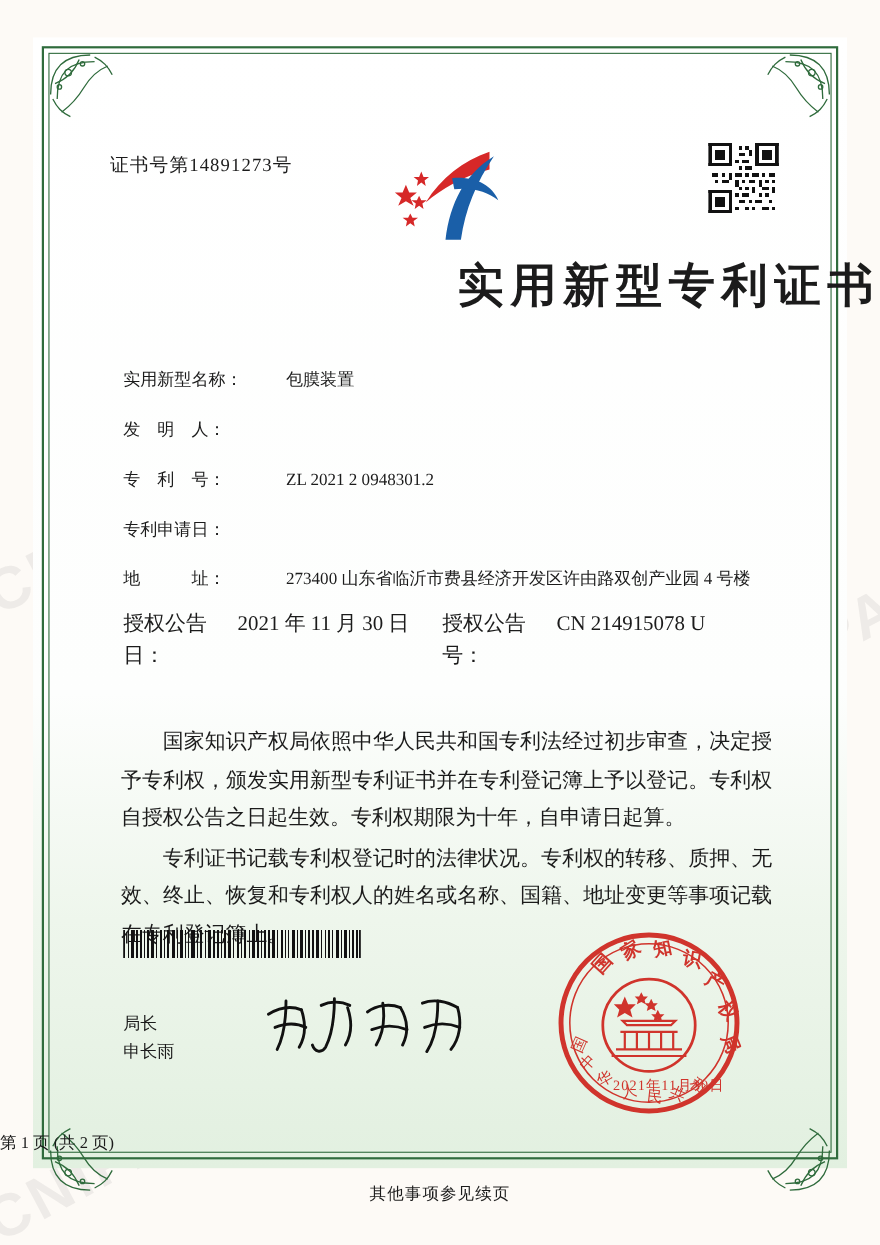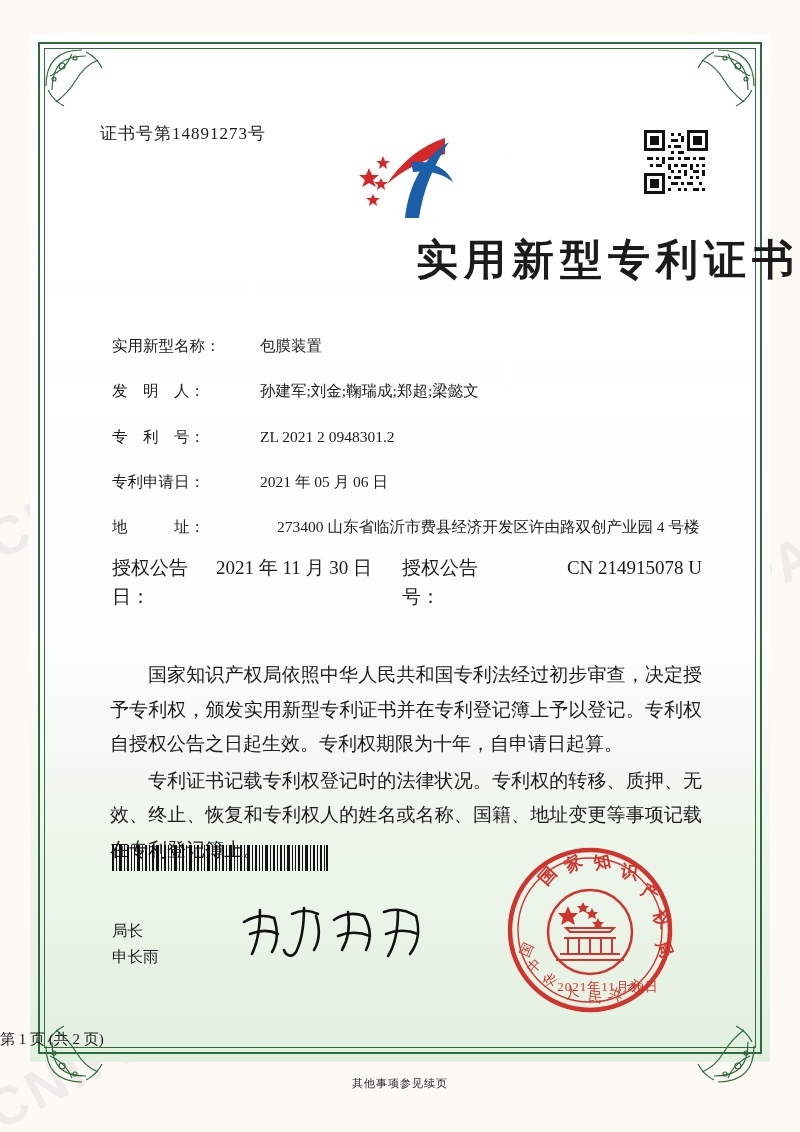--- a/index.html
+++ b/index.html
@@ -54,21 +54,21 @@
     color:#2f6b3c;
   }
   .corner svg{width:100%;height:100%;display:block;}
   .c-tl{left:42px;top:46px;}
   .c-tr{right:42px;top:46px;transform:scaleX(-1);}
   .c-bl{left:42px;bottom:46px;transform:scaleY(-1);}
   .c-br{right:42px;bottom:46px;transform:scale(-1,-1);}
 
   
   .cert-no{
-    position:absolute;left:100px;top:122px;
+    position:absolute;left:100px;top:138px;
     font-size:17px;letter-spacing:1px;
     font-family:"Liberation Serif", serif;
   }
   .logo{
     position:absolute;left:349px;top:132px;width:110px;height:92px;
   }
   .qr{
     position:absolute;right:92px;top:130px;
     width:64px;height:64px;
   }
@@ -100,21 +100,21 @@
   .row .val{flex:1;margin-left:44px;}
 
   .row-pub{
     display:flex;
     margin-bottom:6px;
     font-size:19px;
   }
   .row-pub .l1{width:104px;flex:none;}
   .row-pub .v1{width:186px;flex:none;}
   .row-pub .l2{width:104px;flex:none;}
-  .row-pub .v2{flex:1;text-align:right;}
+  .row-pub .v2{flex:1;}
 
   
   .paras{
     position:absolute;left:110px;top:658px;width:592px;
     font-size:19px;
     line-height:1.82;
     text-align:justify;
   }
   .paras p{margin:0 0 2px 0;text-indent:2em;}
 
@@ -147,21 +147,21 @@
     width:190px;height:62px;
   }
 
   
   .page-no{
     position:absolute;left:0;right:0;top:1030px;
     font-size:15px;
   }
   .footer-note{
     position:absolute;left:0;right:0;top:1076px;
-    text-align:center;font-size:11px;
+    text-align:center;font-size:15px;
     letter-spacing:1px;
   }
 </style>
 </head>
 <body>
 
 <div class="wm" style="left:200px;top:140px;font-size:54px;">CNIPA</div>
 <div class="wm" style="left:540px;top:300px;font-size:54px;">CNIPA</div>
 <div class="wm" style="left:-20px;top:470px;font-size:54px;">CNIPA</div>
 <div class="wm" style="left:330px;top:600px;font-size:54px;">CNIPA</div>
@@ -309,31 +309,29 @@
 
 <div class="title">实用新型专利证书</div>
 
 <div class="fields">
   <div class="row">
     <span class="lbl">实用新型名称：</span>
     <span class="val">包膜装置</span>
   </div>
   <div class="row">
     <span class="lbl">发　明　人：</span>
-    <span class="val">孙建军;刘金;鞠瑞成;郑超;梁懿文</span>
   </div>
   <div class="row">
     <span class="lbl">专　利　号：</span>
     <span class="val">ZL 2021 2 0948301.2</span>
   </div>
   <div class="row">
     <span class="lbl">专利申请日：</span>
-    <span class="val">2021 年 05 月 06 日</span>
-  </div>
-  <div class="row" style="margin-bottom:16px;gap:17px;">
+  </div>
+  <div class="row" style="margin-bottom:16px;">
     <span class="lbl">地　　　址：</span>
     <span class="val">273400 山东省临沂市费县经济开发区许由路双创产业园 4 号楼</span>
   </div>
   <div class="row-pub">
     <span class="l1">授权公告日：</span>
     <span class="v1">2021 年 11 月 30 日</span>
     <span class="l2">授权公告号：</span>
     <span class="v2">CN 214915078 U</span>
   </div>
 </div>

